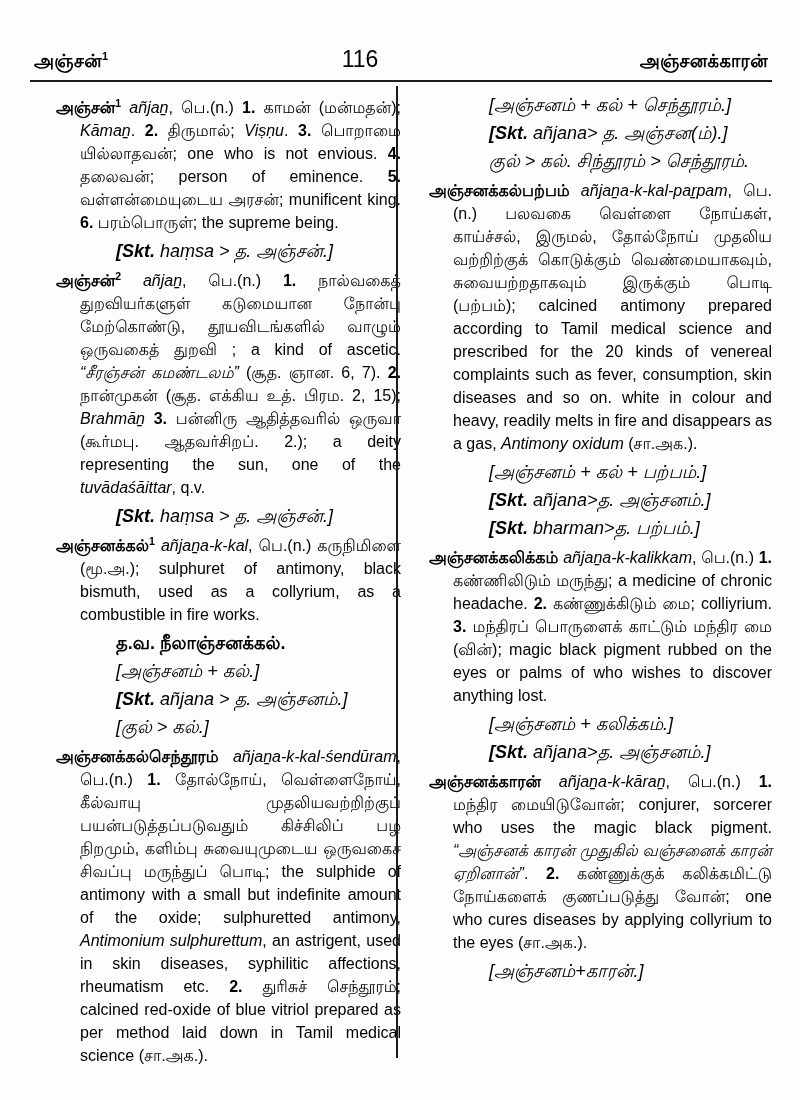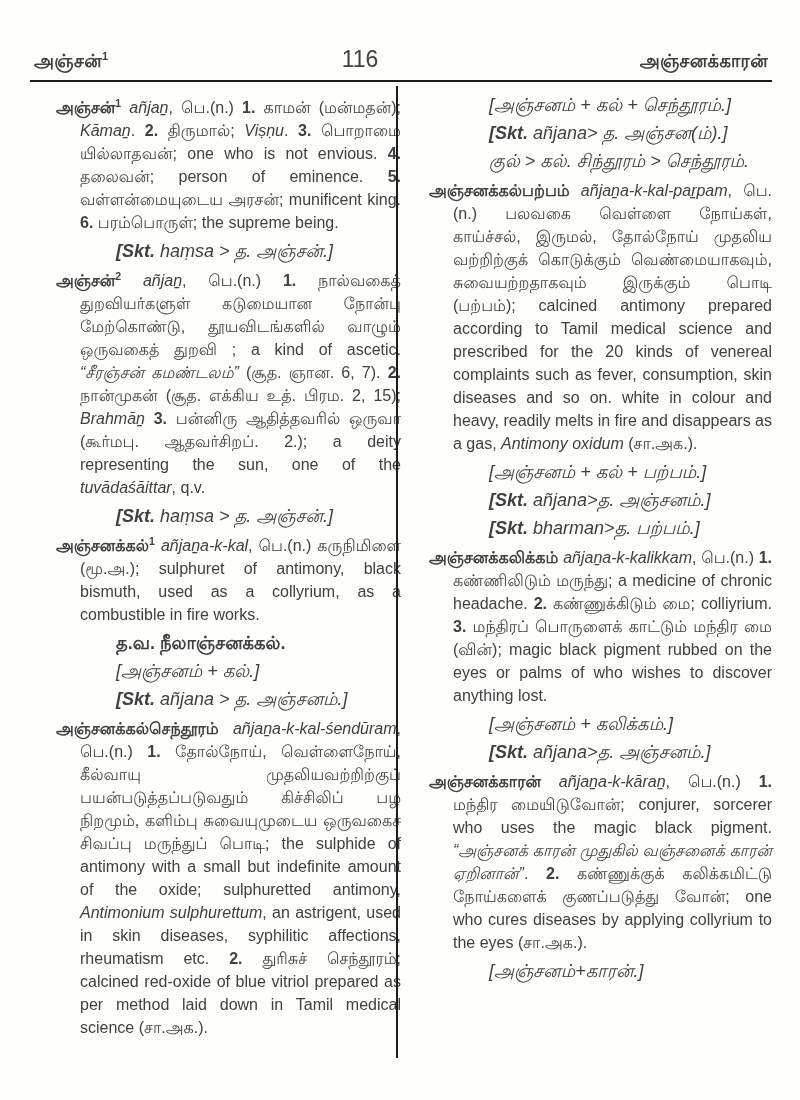--- a/index.html
+++ b/index.html
@@ -5,21 +5,21 @@
   html, body {
     margin: 0;
     padding: 0;
     background: #e8e8e4;
   }
   .page {
     position: relative;
     width: 800px;
     height: 1100px;
     background: #fdfdfb;
-    color: #404040;
+    color: #000000;
     font-family: "Liberation Sans", "DejaVu Sans", sans-serif;
     overflow: hidden;
     box-sizing: border-box;
     padding: 46px 28px 0 30px;
   }
   
   .running-head {
     display: flex;
     align-items: baseline;
     justify-content: space-between;
@@ -107,20 +107,21 @@
   <div class="columns">
     <div class="col col-left" id="col-left">
         <p class="entry"><span class="run-b">அஞ்சன்</span><sup class="run-sup">1</sup><span> </span><span class="run-i">añjaṉ</span><span>, பெ.(n.) </span><span class="run-b">1.</span><span> காமன் (மன்மதன்); </span><span class="run-i">Kāmaṉ</span><span>. </span><span class="run-b">2.</span><span> திருமால்; </span><span class="run-i">Viṣṇu</span><span>. </span><span class="run-b">3.</span><span> பொறாமை யில்லாதவன்; one who is not envious. </span><span class="run-b">4.</span><span> தலைவன்; person of eminence. </span><span class="run-b">5.</span><span> வள்ளன்மையுடைய அரசன்; munificent king. </span><span class="run-b">6.</span><span> பரம்பொருள்; the supreme being.</span></p>
         <p class="etym"><span class="run-bi">[Skt.</span><span class="run-i"> haṃsa &gt; </span><span class="run-i">த. அஞ்சன்.]</span></p>
         <p class="entry"><span class="run-b">அஞ்சன்</span><sup class="run-sup">2</sup><span> </span><span class="run-i">añjaṉ</span><span>, பெ.(n.) </span><span class="run-b">1.</span><span> நால்வகைத் துறவியர்களுள் கடுமையான நோன்பு மேற்கொண்டு, தூயவிடங்களில் வாழும் ஒருவகைத் துறவி ; a kind of ascetic. </span><span class="run-i">“சீரஞ்சன் கமண்டலம்”</span><span> (சூத. ஞான. 6, 7). </span><span class="run-b">2.</span><span> நான்முகன் (சூத. எக்கிய உத். பிரம. 2, 15); </span><span class="run-i">Brahmāṉ</span><span> </span><span class="run-b">3.</span><span> பன்னிரு ஆதித்தவரில் ஒருவர் (கூர்மபு. ஆதவர்சிறப். 2.); a deity representing the sun, one of the </span><span class="run-i">tuvādaśāittar</span><span>, q.v.</span></p>
         <p class="etym"><span class="run-bi">[Skt.</span><span class="run-i"> haṃsa &gt; </span><span class="run-i">த. அஞ்சன்.]</span></p>
         <p class="entry"><span class="run-b">அஞ்சனக்கல்</span><sup class="run-sup">1</sup><span> </span><span class="run-i">añjaṉa-k-kal</span><span>, பெ.(n.) கருநிமிளை (மூ.அ.); sulphuret of antimony, black bismuth, used as a collyrium, as a combustible in fire works.</span></p>
         <p class="etym"><span class="run-b">த.வ. நீலாஞ்சனக்கல்.</span></p>
         <p class="etym"><span class="run-i">[அஞ்சனம் + கல்.]</span></p>
         <p class="etym"><span class="run-bi">[Skt.</span><span class="run-i"> añjana &gt; </span><span class="run-i">த. அஞ்சனம்.]</span></p>
+        <p class="etym"><span class="run-i">[குல் &gt; கல்.]</span></p>
         <p class="entry"><span class="run-b">அஞ்சனக்கல்செந்தூரம்</span><span> </span><span class="run-i">añjaṉa-k-kal-śendūram</span><span>, பெ.(n.) </span><span class="run-b">1.</span><span> தோல்நோய், வெள்ளைநோய், கீல்வாயு முதலியவற்றிற்குப் பயன்படுத்தப்படுவதும் கிச்சிலிப் பழ நிறமும், களிம்பு சுவையுமுடைய ஒருவகைச் சிவப்பு மருந்துப் பொடி; the sulphide of antimony with a small but indefinite amount of the oxide; sulphuretted antimony, </span><span class="run-i">Antimonium sulphurettum</span><span>, an astrigent, used in skin diseases, syphilitic affections, rheumatism etc. </span><span class="run-b">2.</span><span> துரிசுச் செந்தூரம்; calcined red-oxide of blue vitriol prepared as per method laid down in Tamil medical science (சா.அக.).</span></p>
       </div>
     <div class="col col-right" id="col-right">
         <p class="etym"><span class="run-i">[அஞ்சனம் + கல் + செந்தூரம்.]</span></p>
         <p class="etym"><span class="run-bi">[Skt.</span><span class="run-i"> añjana&gt; </span><span class="run-i">த. அஞ்சன(ம்).]</span></p>
         <p class="etym"><span class="run-i">குல் &gt; கல். சிந்தூரம் &gt; செந்தூரம்.</span></p>
         <p class="entry"><span class="run-b">அஞ்சனக்கல்பற்பம்</span><span> </span><span class="run-i">añjaṉa-k-kal-paṟpam</span><span>, பெ.(n.) பலவகை வெள்ளை நோய்கள், காய்ச்சல், இருமல், தோல்நோய் முதலிய வற்றிற்குக் கொடுக்கும் வெண்மையாகவும், சுவையற்றதாகவும் இருக்கும் பொடி (பற்பம்); calcined antimony prepared according to Tamil medical science and prescribed for the 20 kinds of venereal complaints such as fever, consumption, skin diseases and so on. white in colour and heavy, readily melts in fire and disappears as a gas, </span><span class="run-i">Antimony oxidum</span><span> (சா.அக.).</span></p>
         <p class="etym"><span class="run-i">[அஞ்சனம் + கல் + பற்பம்.]</span></p>
         <p class="etym"><span class="run-bi">[Skt.</span><span class="run-i"> añjana&gt;</span><span class="run-i">த. அஞ்சனம்.]</span></p>
         <p class="etym"><span class="run-bi">[Skt.</span><span class="run-i"> bharman&gt;</span><span class="run-i">த. பற்பம்.]</span></p>

